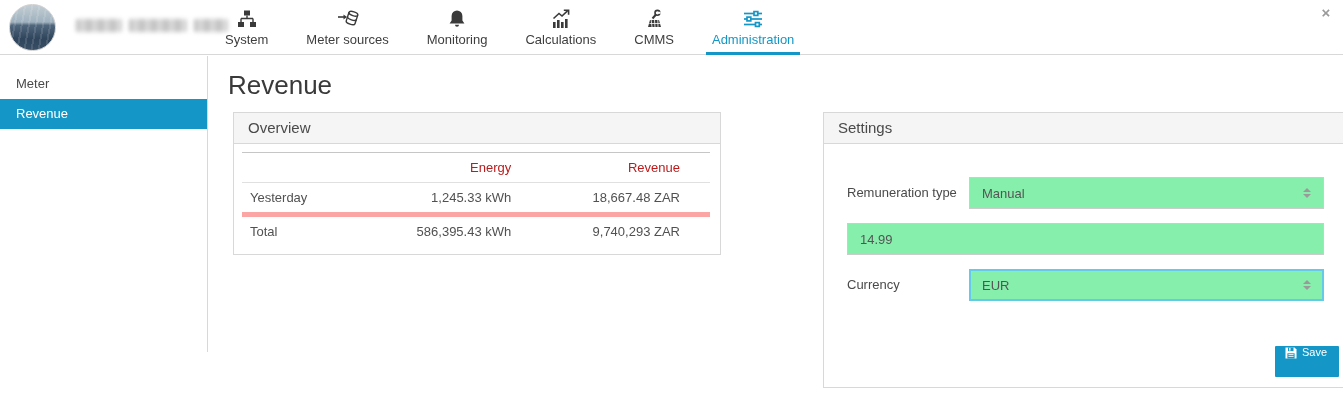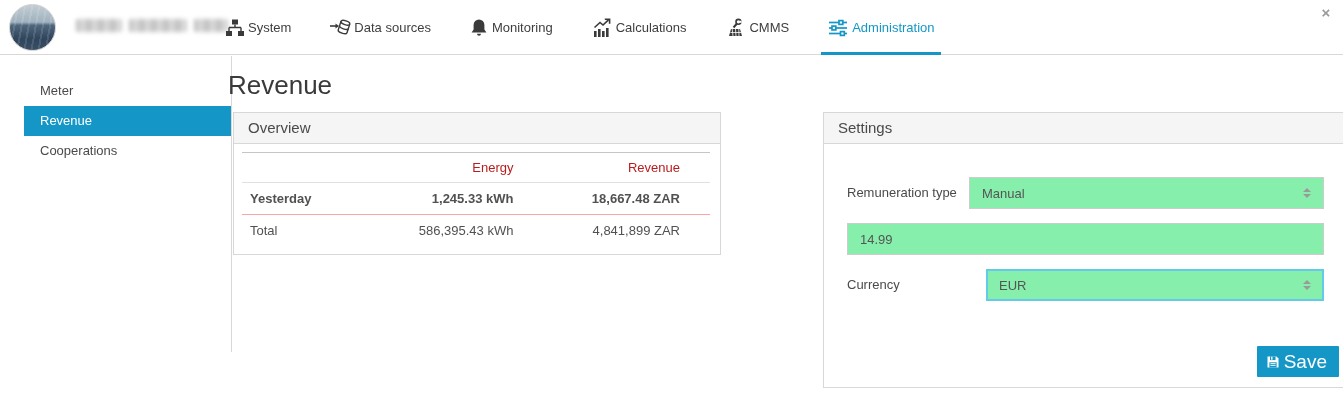--- a/index.html
+++ b/index.html
@@ -20,67 +20,67 @@
     border-bottom:1px solid var(--border);display:flex;align-items:center;}
   .avatar{position:absolute;left:9px;top:4px;width:47px;height:47px;border-radius:50%;
     background:
       repeating-linear-gradient(100deg, rgba(255,255,255,.12) 0 2px, rgba(0,0,0,0) 2px 7px),
       linear-gradient(180deg,#c3cdd3 0%,#9fb2bf 38%,#51677c 45%,#2f455c 75%,#3a4f64 100%);
     border:1px solid #cfcfcf;}
   .brand-redacted{position:absolute;left:76px;top:19px;display:flex;gap:7px;filter:blur(2px);opacity:.75;}
   .brand-redacted span{display:inline-block;height:13px;border-radius:2px;
     background:repeating-linear-gradient(90deg,#ababab 0 4px,#d6d6d6 4px 7px,#bdbdbd 7px 12px);}
   .nav-items{position:absolute;left:219px;top:0;height:55px;display:flex;align-items:stretch;gap:26px;}
-  .nav-item{position:relative;display:flex;flex-direction:row;align-items:center;justify-content:center;
+  .nav-item{position:relative;display:flex;flex-direction:column;align-items:center;justify-content:center;
     gap:3px;padding:0 6px;cursor:pointer;height:55px;}
   .nav-icon{height:21px;display:flex;align-items:flex-end;}
   .nav-label{font-size:13px;color:var(--navtext);white-space:nowrap;}
   .nav-item.active .nav-label{color:var(--accent);}
   .nav-item.active::after{content:"";position:absolute;left:0;right:0;bottom:0;height:3px;background:var(--accent);}
   .close-btn{position:absolute;right:9px;top:5px;width:16px;height:16px;color:#9a9a9a;
     font-size:15px;line-height:16px;text-align:center;cursor:pointer;font-weight:bold;}
   
   .sidebar{position:absolute;left:0;top:56px;width:208px;height:296px;background:#fff;
-    border-right:1px solid var(--border);padding-top:20px;margin-left:24px;}
+    border-right:1px solid var(--border);padding-top:13px;}
   .side-item{height:30px;line-height:30px;padding-left:16px;font-size:13px;color:#4a4a4a;cursor:pointer;}
   .side-item.active{background:var(--accent);color:#fff;}
   
   .page-title{position:absolute;left:228px;top:70px;font-size:26px;font-weight:400;color:#3a3a3a;}
   .panel{position:absolute;top:112px;background:#fff;border:1px solid var(--border);}
   .panel-header{height:31px;line-height:30px;background:var(--headerbg);border-bottom:1px solid var(--border);
     padding-left:14px;font-size:15px;color:#4a4a4a;}
   .panel-overview{left:233px;width:488px;height:143px;}
   .panel-settings{left:823px;width:527px;height:276px;}
   
   .ov-body{padding:8px 10px 0 8px;}
   table{width:100%;border-collapse:collapse;font-size:13px;}
   thead th{border-top:1px solid #c6c6c6;border-bottom:1px solid #e0e0e0;height:30px;
     font-weight:normal;color:#b91c1c;text-align:right;}
   thead th:first-child{text-align:left;}
   tbody td{height:32px;color:#515151;text-align:right;}
-  tbody tr:first-child td{border-bottom:1px solid #fca5a5;font-weight:bold;}
+  tbody tr:first-child td{border-bottom:5px solid #fca5a5;}
   tbody td:first-child{text-align:left;padding-left:8px;}
   th.col-energy,td.col-energy{padding-right:2px;}
   th.col-revenue,td.col-revenue{padding-right:30px;}
   
   .set-body{position:relative;padding:33px 25px 0 23px;height:244px;}
   .field-row{display:flex;align-items:center;margin-bottom:14px;}
-  .field-row.currency{margin-top:10px;gap:17px;}
+  .field-row.currency{margin-top:10px;}
   .field-label{width:122px;padding-right:10px;font-size:13px;color:#4a4a4a;line-height:1.35;}
   .control{flex:1;height:32px;border:1px solid #ccc;display:flex;align-items:center;
     padding:0 12px;font-size:13px;color:#555;background:#86efac;}
   .control.select{justify-content:space-between;cursor:pointer;}
   .control.focused{border:2px solid var(--focus);padding:0 11px;}
   .spin{display:flex;flex-direction:column;gap:2px;align-items:center;}
   .spin i{display:block;width:0;height:0;border-left:4px solid transparent;border-right:4px solid transparent;}
   .spin .up{border-bottom:4px solid #9a9a9a;}
   .spin .down{border-top:4px solid #9a9a9a;}
   .save-btn{position:absolute;right:10px;bottom:11px;height:31px;padding:0 12px 0 9px;
-    background:var(--accent);color:#fff;border:none;font-size:19px;font-family:"Liberation Sans",sans-serif;
-    display:inline-flex;align-items:center;gap:4px;cursor:pointer;border-radius:1px;}
+    background:var(--accent);color:#fff;border:none;font-size:11px;font-family:"Liberation Sans",sans-serif;
+    display:inline-flex;gap:4px;cursor:pointer;border-radius:1px;}
 </style>
 </head>
 <body>
 
 <div class="app">
 
   <header class="navbar">
     <div class="avatar"></div>
     <div class="brand-redacted">
       <span style="width:46px"></span>
@@ -105,21 +105,21 @@
           <svg width="22" height="20" viewBox="0 0 22 20">
             <path d="M1 8 H7.5" stroke="#3a3a3a" stroke-width="1.6" fill="none"></path>
             <path d="M6.5 5.6 L10 8 L6.5 10.4 Z" fill="#3a3a3a"></path>
             <g transform="rotate(18 15 9)" stroke="#3a3a3a" stroke-width="1.4" fill="none">
               <ellipse cx="15" cy="4.5" rx="4.6" ry="2"></ellipse>
               <path d="M10.4 4.5 V13.5 a4.6 2 0 0 0 9.2 0 V4.5"></path>
               <path d="M10.4 9 a4.6 2 0 0 0 9.2 0"></path>
             </g>
           </svg>
         </span>
-        <span class="nav-label">Data sources</span>
+        <span class="nav-label">Meter sources</span>
       </div>
       <div class="nav-item">
         <span class="nav-icon">
           <svg width="20" height="20" viewBox="0 0 20 20">
             <path d="M10 1.5 a5.4 5.4 0 0 1 5.4 5.4 V11.5 L17.4 14.6 H2.6 L4.6 11.5 V6.9 A5.4 5.4 0 0 1 10 1.5 Z" fill="#3a3a3a"></path>
             <path d="M8 15.8 a2 2 0 0 0 4 0 Z" fill="#3a3a3a"></path>
           </svg>
         </span>
         <span class="nav-label">Monitoring</span>
       </div>
@@ -164,21 +164,20 @@
         <span class="nav-label">Administration</span>
       </div>
     </nav>
 
     <div class="close-btn">×</div>
   </header>
 
   <aside class="sidebar">
     <div class="side-item">Meter</div>
     <div class="side-item active">Revenue</div>
-    <div class="side-item">Cooperations</div>
   </aside>
 
   <h1 class="page-title">Revenue</h1>
 
   <section class="panel panel-overview">
     <div class="panel-header">Overview</div>
     <div class="ov-body">
       <table>
         <thead>
           <tr>
@@ -189,21 +188,21 @@
         </thead>
         <tbody>
           <tr>
             <td>Yesterday</td>
             <td class="col-energy">1,245.33 kWh</td>
             <td class="col-revenue">18,667.48 ZAR</td>
           </tr>
           <tr>
             <td>Total</td>
             <td class="col-energy">586,395.43 kWh</td>
-            <td class="col-revenue">4,841,899 ZAR</td>
+            <td class="col-revenue">9,740,293 ZAR</td>
           </tr>
         </tbody>
       </table>
     </div>
   </section>
 
   <section class="panel panel-settings">
     <div class="panel-header">Settings</div>
     <div class="set-body">
 

